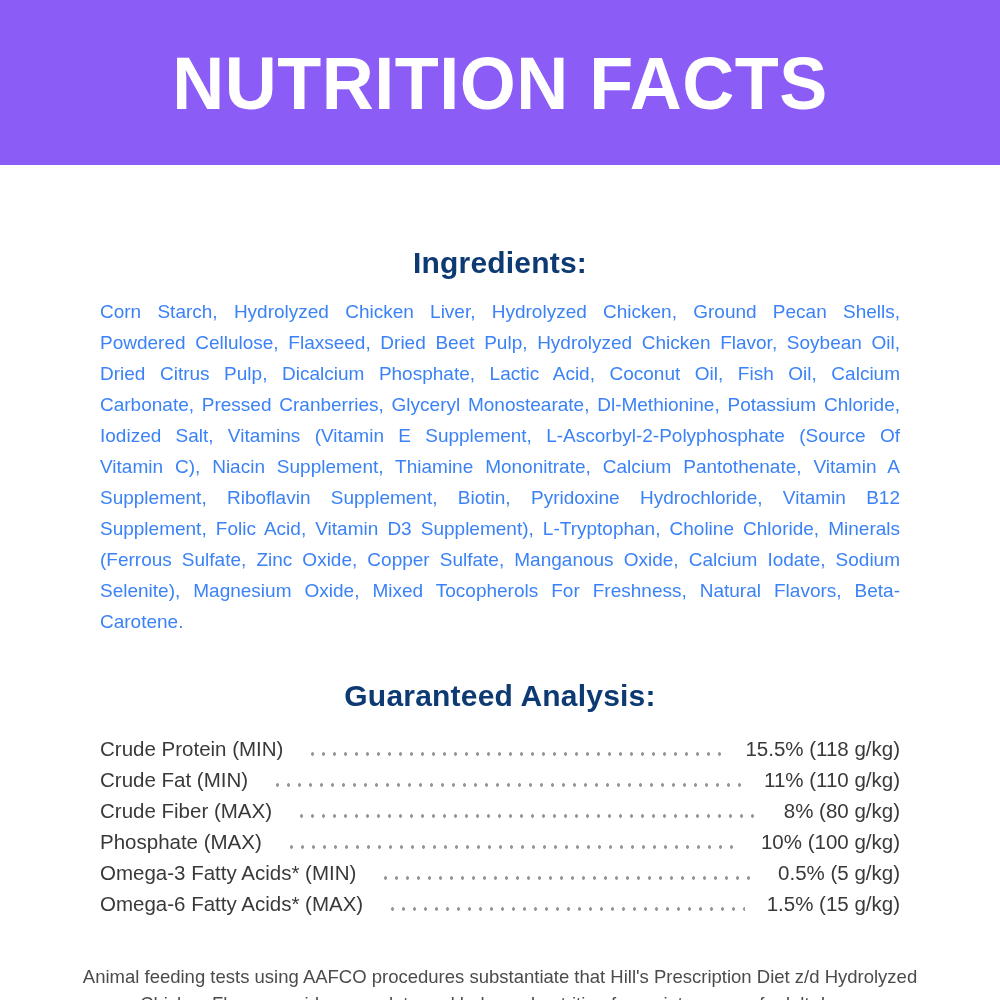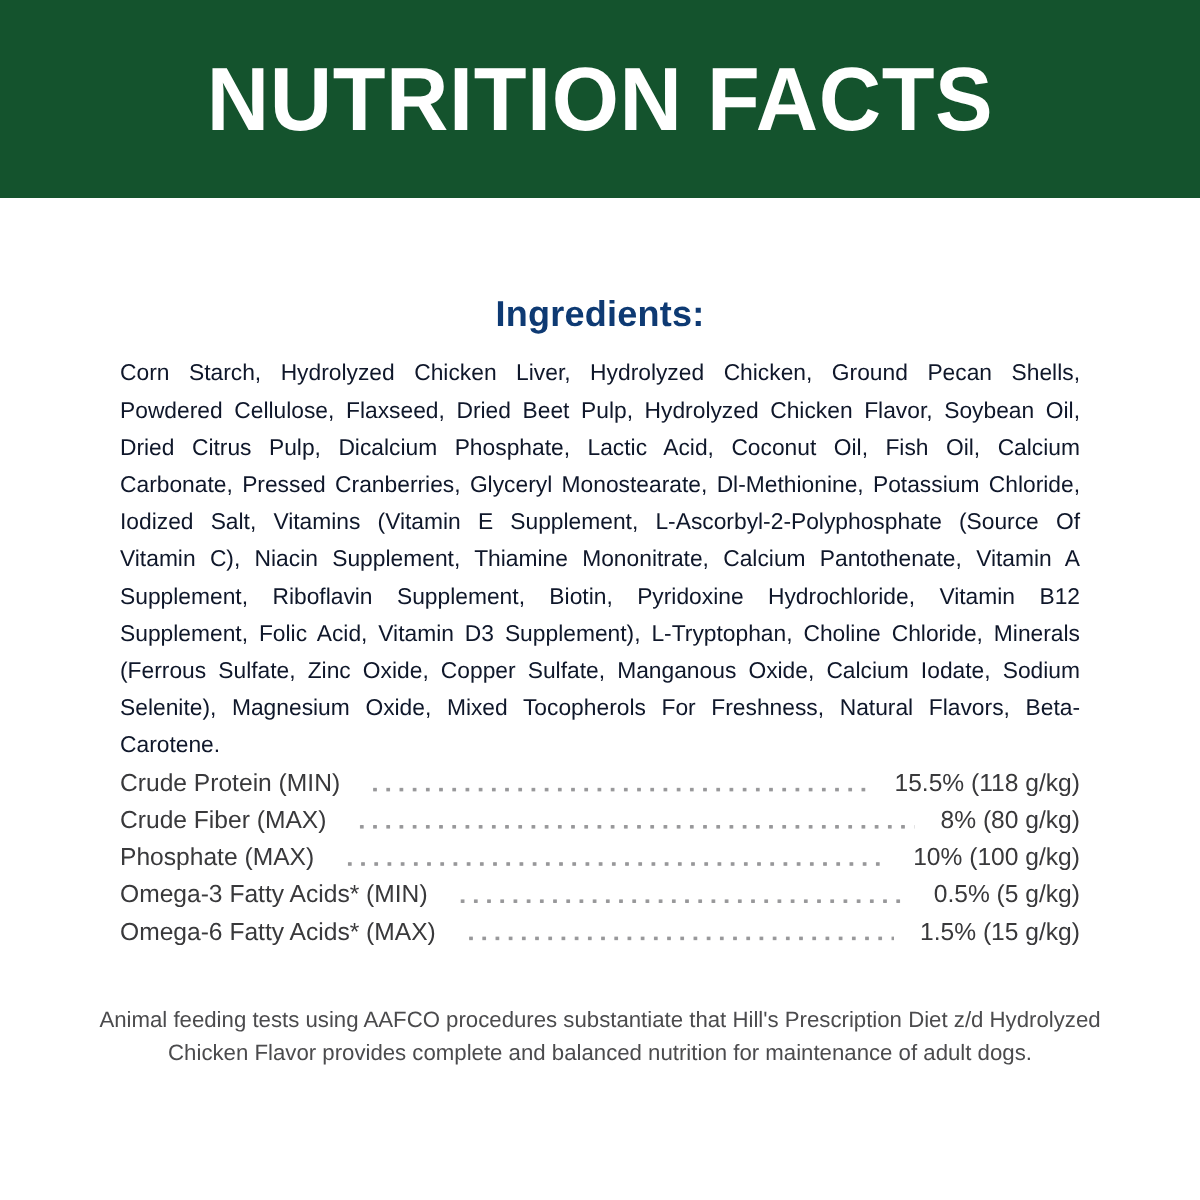--- a/index.html
+++ b/index.html
@@ -13,21 +13,21 @@
     width: 1000px;
     height: 1000px;
     background: #ffffff;
     overflow: hidden;
   }
 
   
   .banner {
     width: 100%;
     height: 165px;
-    background: #14532d;
+    background: #8b5cf6;
     display: flex;
     align-items: center;
     justify-content: center;
   }
   .banner h1 {
     margin: 0;
     color: #ffffff;
     font-size: 72px;
     font-weight: 900;
     letter-spacing: 0.5px;
@@ -47,21 +47,21 @@
     color: #0e3a73;
     font-size: 30px;
     font-weight: 700;
     letter-spacing: 0.2px;
   }
   .ingredients-heading { padding-top: 70px; padding-bottom: 16px; }
   .analysis-heading   { padding-top: 42px;  padding-bottom: 20px; }
 
   .ingredients-text {
     margin: 0;
-    color: #0f172a;
+    color: #3b82f6;
     font-size: 19px;
     line-height: 31px;
     text-align: justify;
     word-spacing: 2px;
   }
 
   
   .analysis-table { width: 100%; }
   .analysis-row {
     display: flex;
@@ -109,26 +109,32 @@
   </header>
 
   <div class="content">
 
     <section>
       <h2 class="section-heading ingredients-heading">Ingredients:</h2>
       <p class="ingredients-text">Corn Starch, Hydrolyzed Chicken Liver, Hydrolyzed Chicken, Ground Pecan Shells, Powdered Cellulose, Flaxseed, Dried Beet Pulp, Hydrolyzed Chicken Flavor, Soybean Oil, Dried Citrus Pulp, Dicalcium Phosphate, Lactic Acid, Coconut Oil, Fish Oil, Calcium Carbonate, Pressed Cranberries, Glyceryl Monostearate, Dl-Methionine, Potassium Chloride, Iodized Salt, Vitamins (Vitamin E Supplement, L-Ascorbyl-2-Polyphosphate (Source Of Vitamin C), Niacin Supplement, Thiamine Mononitrate, Calcium Pantothenate, Vitamin A Supplement, Riboflavin Supplement, Biotin, Pyridoxine Hydrochloride, Vitamin B12 Supplement, Folic Acid, Vitamin D3 Supplement), L-Tryptophan, Choline Chloride, Minerals (Ferrous Sulfate, Zinc Oxide, Copper Sulfate, Manganous Oxide, Calcium Iodate, Sodium Selenite), Magnesium Oxide, Mixed Tocopherols For Freshness, Natural Flavors, Beta-Carotene.</p>
     </section>
 
     <section>
+      <h2 class="section-heading analysis-heading">Guaranteed Analysis:</h2>
 
       <div class="analysis-table">
         <div class="analysis-row">
           <span class="label">Crude Protein (MIN)</span>
           <span class="dots"></span>
           <span class="value">15.5% (118 g/kg)</span>
+        </div>
+        <div class="analysis-row">
+          <span class="label">Crude Fat (MIN)</span>
+          <span class="dots"></span>
+          <span class="value">11% (110 g/kg)</span>
         </div>
         <div class="analysis-row">
           <span class="label">Crude Fiber (MAX)</span>
           <span class="dots"></span>
           <span class="value">8% (80 g/kg)</span>
         </div>
         <div class="analysis-row">
           <span class="label">Phosphate (MAX)</span>
           <span class="dots"></span>
           <span class="value">10% (100 g/kg)</span>

